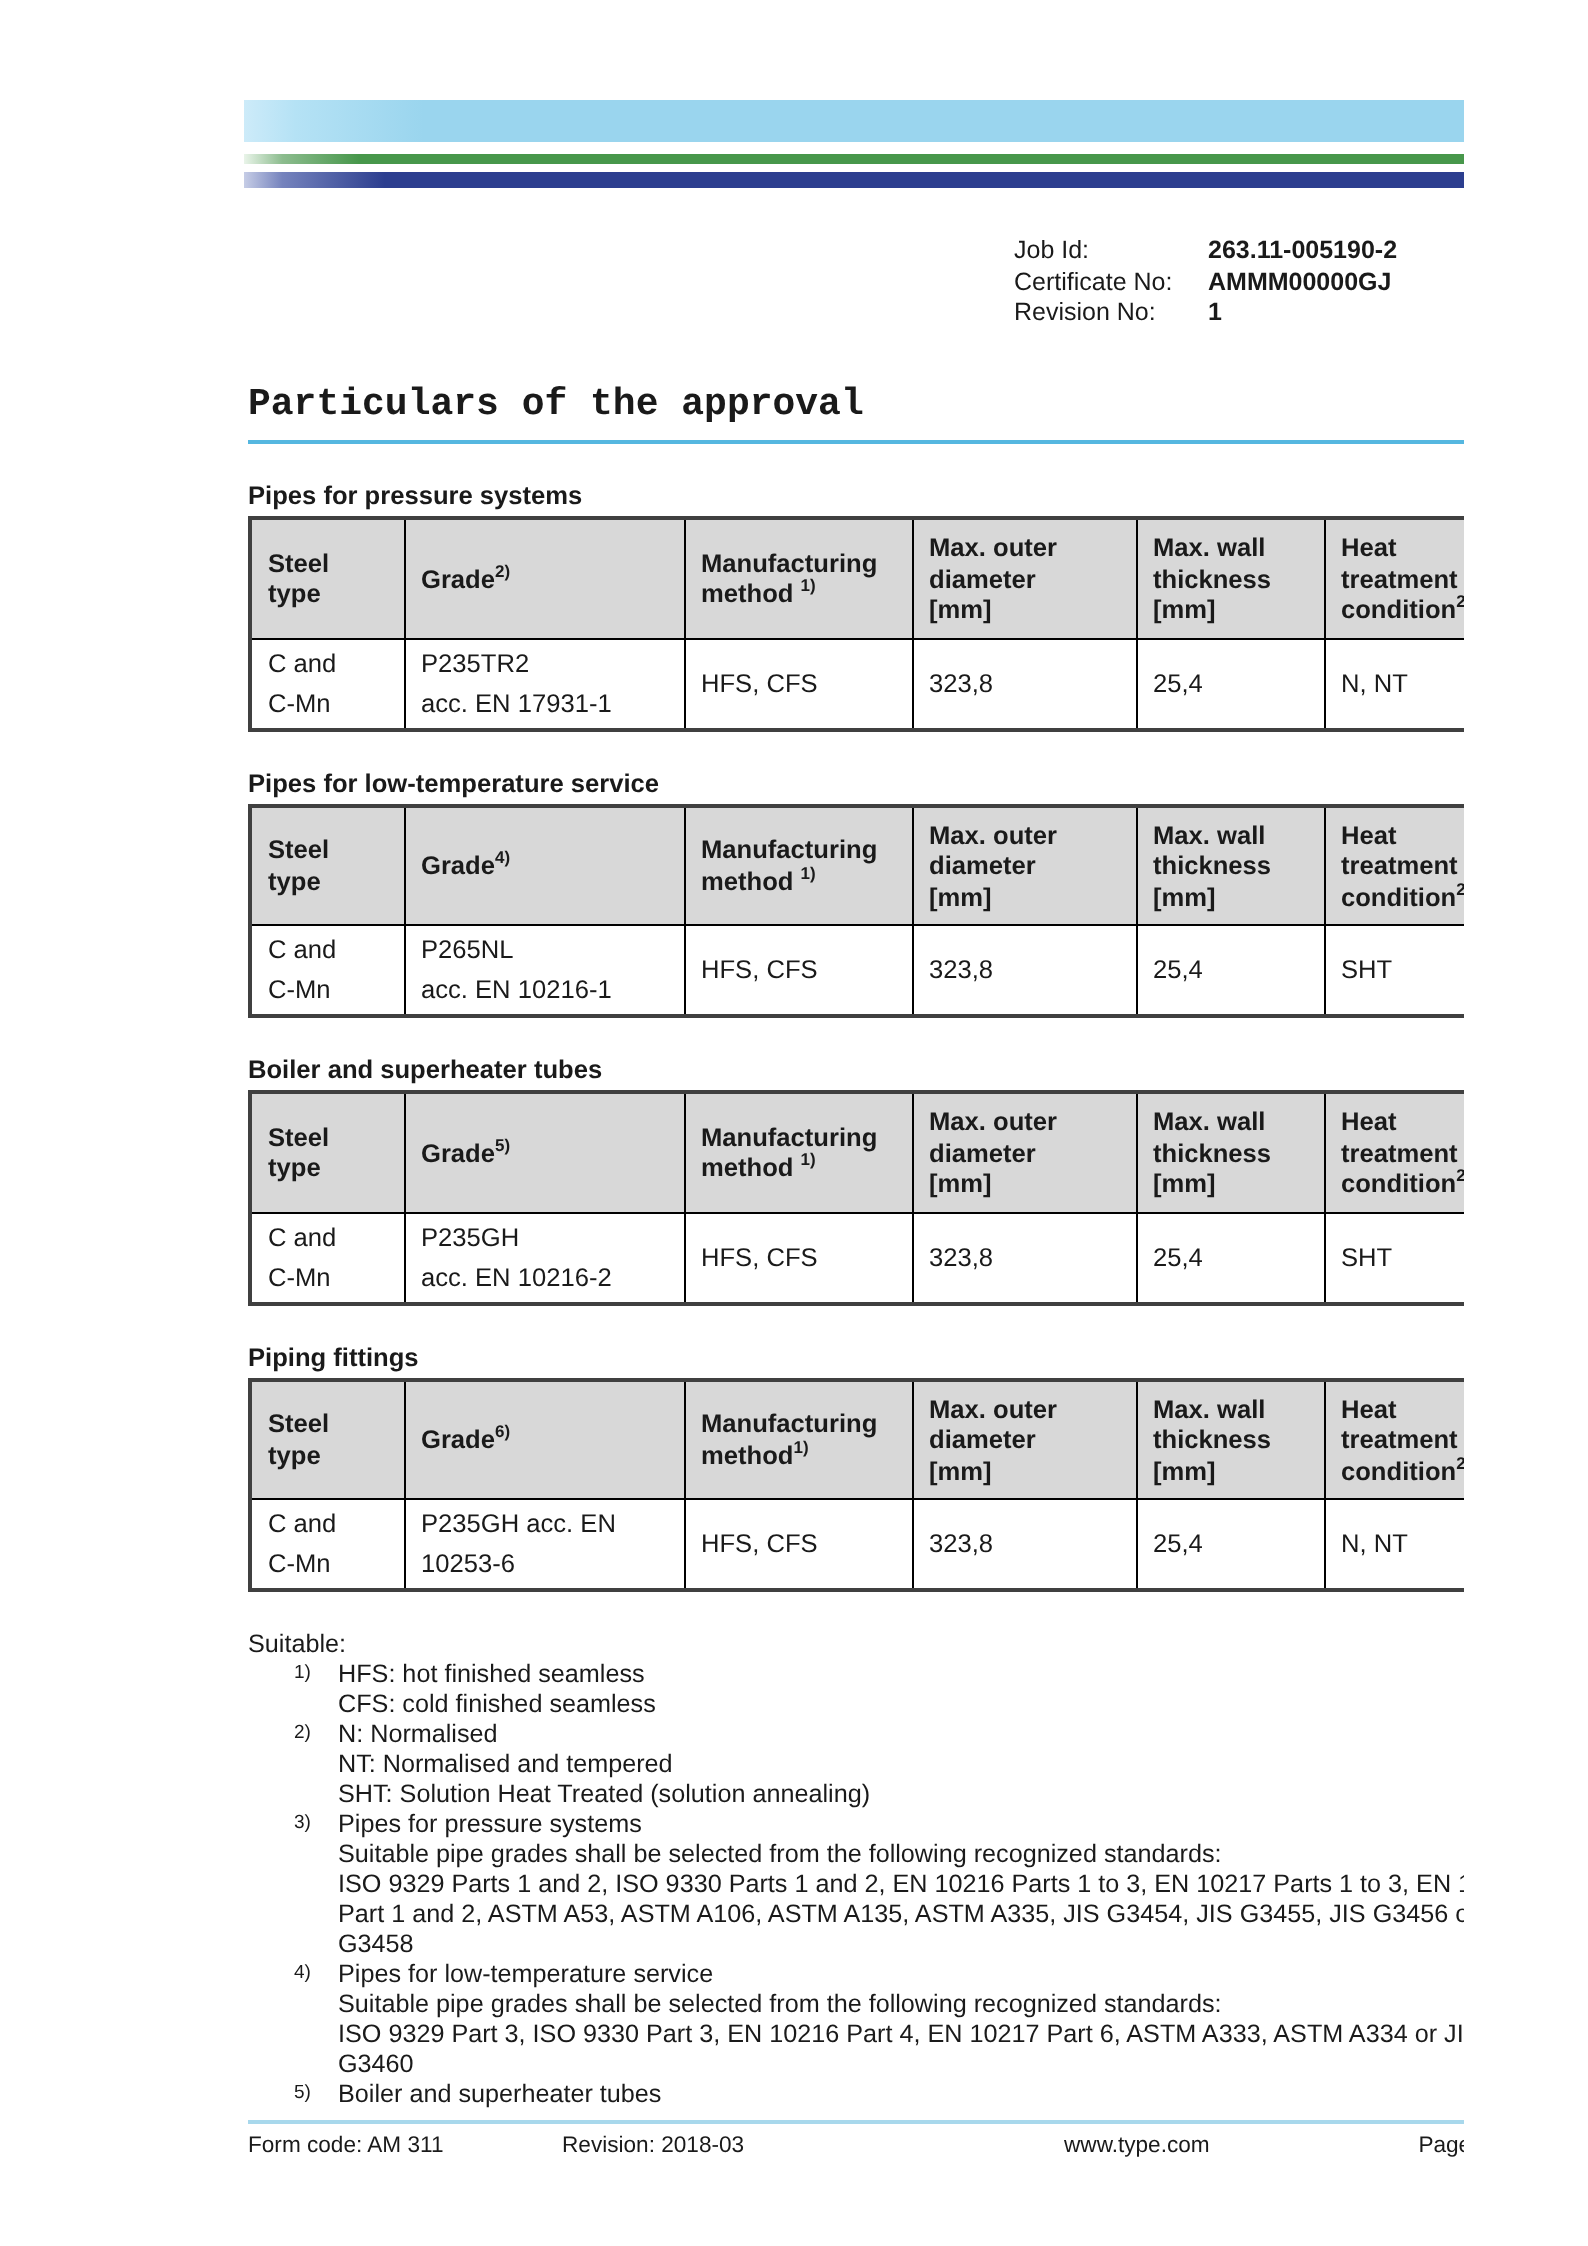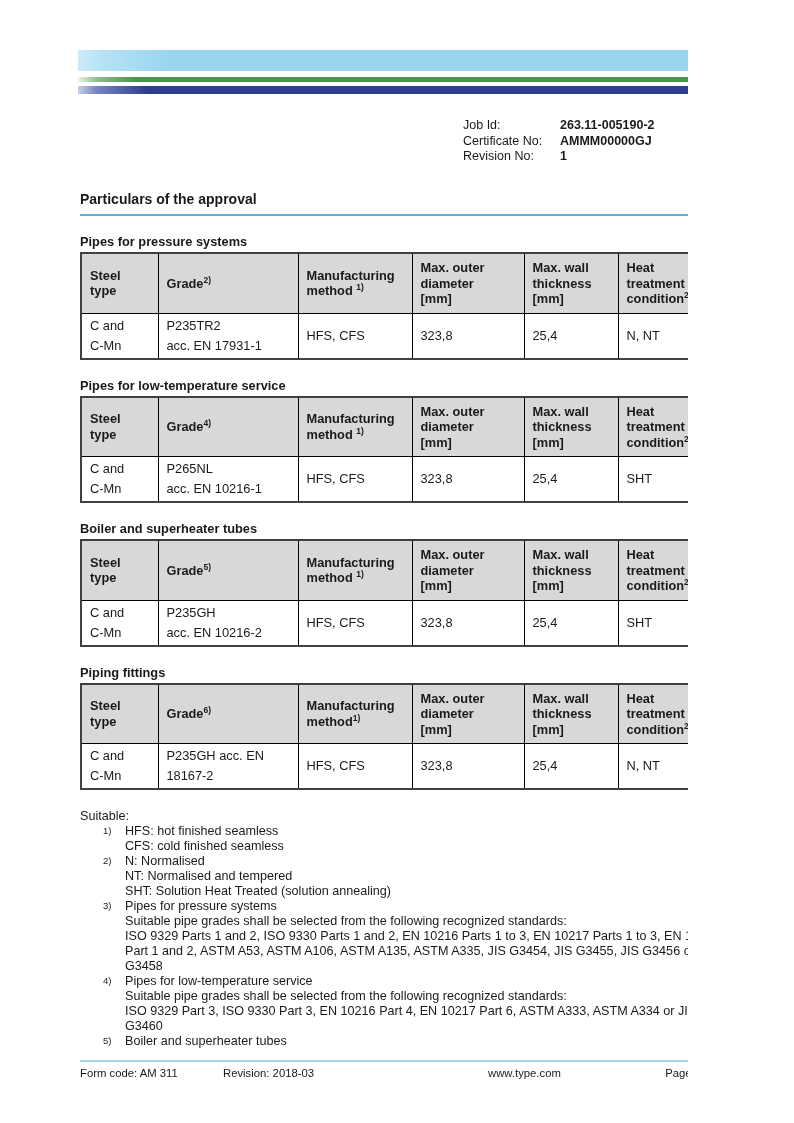--- a/index.html
+++ b/index.html
@@ -13,20 +13,21 @@
   }
   html,body{margin:0;padding:0;background:#ffffff;}
   .page{
     position:relative;
     width:688px;height:1123px;
     background:#fff;
     font-family:"Liberation Sans", sans-serif;
     color:var(--text-color);
     overflow:hidden;
     box-sizing:border-box;
+    margin-left:44px;
   }
   
   .brand-bars{margin:50px 0 0 78px;width:640px;}
   .bar-light{
     height:21px;margin-bottom:6px;
     background:linear-gradient(to right,#cdebf9 0%,#b5e2f5 4%,#9ad5ee 14%,#9ad5ee 100%);
   }
   .bar-green{
     height:5px;margin-bottom:4px;
     background:linear-gradient(to right,#e9f4e9 0%,#8cbc8e 3%,var(--bar-green) 9%,var(--bar-green) 100%);
@@ -40,23 +41,24 @@
   
   .doc-info{
     margin-top:24px;margin-left:383px;
     font-size:12.5px;line-height:15.7px;
     display:grid;grid-template-columns:97px auto;
   }
   .doc-info .doc-value{font-weight:bold;}
   
   .section-title{
     margin:26px 0 0 0;
-    font-size:14px;font-weight:bold;
+    font-size:19px;font-weight:bold;
     padding-bottom:7px;
     border-bottom:2px solid var(--heading-underline);
+    font-family:Liberation Mono, monospace;
   }
   
   .table-title{
     margin:18px 0 3px 0;
     font-size:12.8px;font-weight:bold;
   }
   table.spec{
     width:643px;border-collapse:collapse;table-layout:fixed;
     border:2px solid #404040;
     font-size:12.8px;
@@ -82,21 +84,21 @@
   .remarks{margin-top:19px;font-size:12.6px;line-height:15px;}
   .remark-item{display:grid;grid-template-columns:22px 1fr;margin-left:23px;}
   .remark-marker{font-size:9.5px;line-height:15px;transform:translateY(-1px);}
   .remark-text{white-space:pre-line;}
   
   .footer{position:absolute;left:80px;top:1060px;width:643px;font-size:11.3px;}
   .footer-line{height:2px;background:var(--footer-line);margin-bottom:5px;}
   .footer-items{position:relative;height:14px;padding-left:31px;}
   .footer-items span{position:absolute;top:0;white-space:nowrap;}
   .f-form{left:0;}
-  .f-rev{left:143px;text-align:center;}
+  .f-rev{left:157px;text-align:center;}
   .f-url{left:408px;}
   .f-page{right:0;text-align:right;}
 </style>
 </head>
 <body>
 
 <div class="page">
 
   <div class="brand-bars">
     <div class="bar-light"></div>
@@ -269,21 +271,21 @@
         <th><span>Heat
 treatment
 condition</span><sup>2)</sup></th>
       </tr>
         </thead>
       <tbody>
           <tr>
         <td>C and
 C-Mn</td>
         <td>P235GH acc. EN
-18167-2</td>
+10253-6</td>
         <td>HFS, CFS</td>
         <td>323,8</td>
         <td>25,4</td>
         <td>N, NT</td>
       </tr>
         </tbody>
     </table>
 
     <div class="remarks">
       <div>Suitable:</div>

